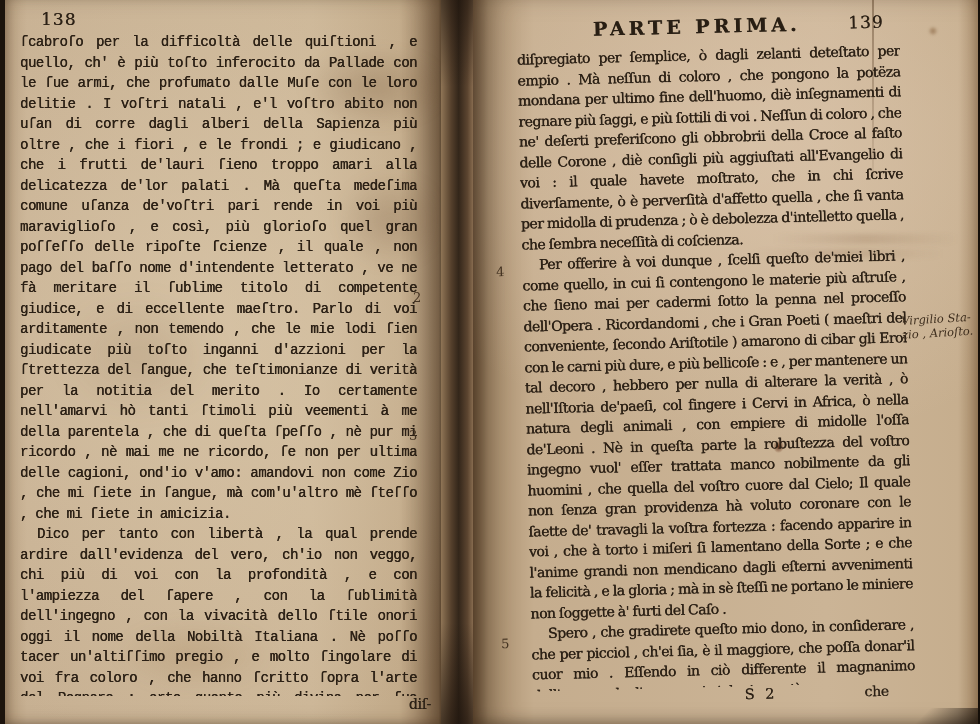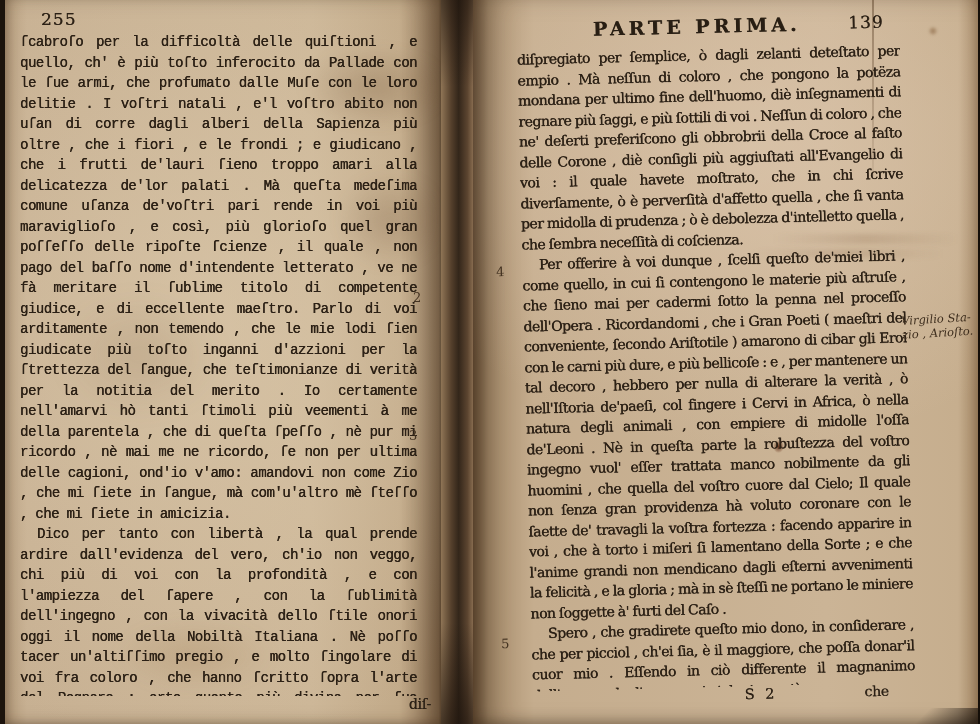--- a/index.html
+++ b/index.html
@@ -95,21 +95,21 @@
 <body>
 
 <div class="scan">
 
   <div class="page page-left">
     <div class="stain s1"></div>
     <div class="stain s2"></div>
     <div class="stain s3"></div>
     <div class="stain s4"></div>
 
-    <span class="pagenum" style="left:36px;top:9px;">255</span>
+    <span class="pagenum" style="left:36px;top:9px;">138</span>
 
     <div class="column col-left body-text">
       <p class="para">ſcabroſo per la difficoltà delle quiſtioni , e quello, ch' è più toſto inferocito da Pallade con le ſue armi, che profumato dalle Muſe con le loro delitie . I voſtri natali , e'l voſtro abito non uſan di corre dagli alberi della Sapienza più oltre , che i fiori , e le frondi ; e giudicano , che i frutti de'lauri ſieno troppo amari alla delicatezza de'lor palati . Mà queſta medeſima comune uſanza de'voſtri pari rende in voi più maraviglioſo , e così, più glorioſo quel gran poſſeſſo delle ripoſte ſcienze , il quale , non pago del baſſo nome d'intendente letterato , ve ne fà meritare il ſublime titolo di competente giudice, e di eccellente maeſtro. Parlo di voi arditamente , non temendo , che le mie lodi ſien giudicate più toſto inganni d'azzioni per la ſtrettezza del ſangue, che teſtimonianze di verità per la notitia del merito . Io certamente nell'amarvi hò tanti ſtimoli più veementi à me della parentela , che di queſta ſpeſſo , nè pur mi ricordo , nè mai me ne ricordo, ſe non per ultima delle cagioni, ond'io v'amo: amandovi non come Zio , che mi ſiete in ſangue, mà com'u'altro mè ſteſſo , che mi ſiete in amicizia.</p>
       <p class="para">Dico per tanto con libertà , la qual prende ardire dall'evidenza del vero, ch'io non veggo, chi più di voi con la profondità , e con l'ampiezza del ſapere , con la ſublimità dell'ingegno , con la vivacità dello ſtile onori oggi il nome della Nobiltà Italiana . Nè poſſo tacer un'altiſſimo pregio , e molto ſingolare di voi fra coloro , che hanno ſcritto ſopra l'arte del Regnare : arte quanto più divina per ſua natura , tanto più ſacrilega pur troppo ſpeſſo nella impietà de'ſuoi trattatori . Gloria della voſtra penna è ſtata il far'una pace ſalutevoliſſima à gli huomini tra la prudenza politica , e tra la pietà Criſtiana . Chi ne' ſuoi libri dà precetti di governo , ſuol eſſere , ò da gli ſtatiſti</p>
     </div>
 
     <span class="margin-num" style="left:408px;top:290px;">2</span>
     <span class="margin-num" style="left:404px;top:428px;">3</span>
 
     <span class="catchword" style="right:12px;top:696px;">diſ-</span>

